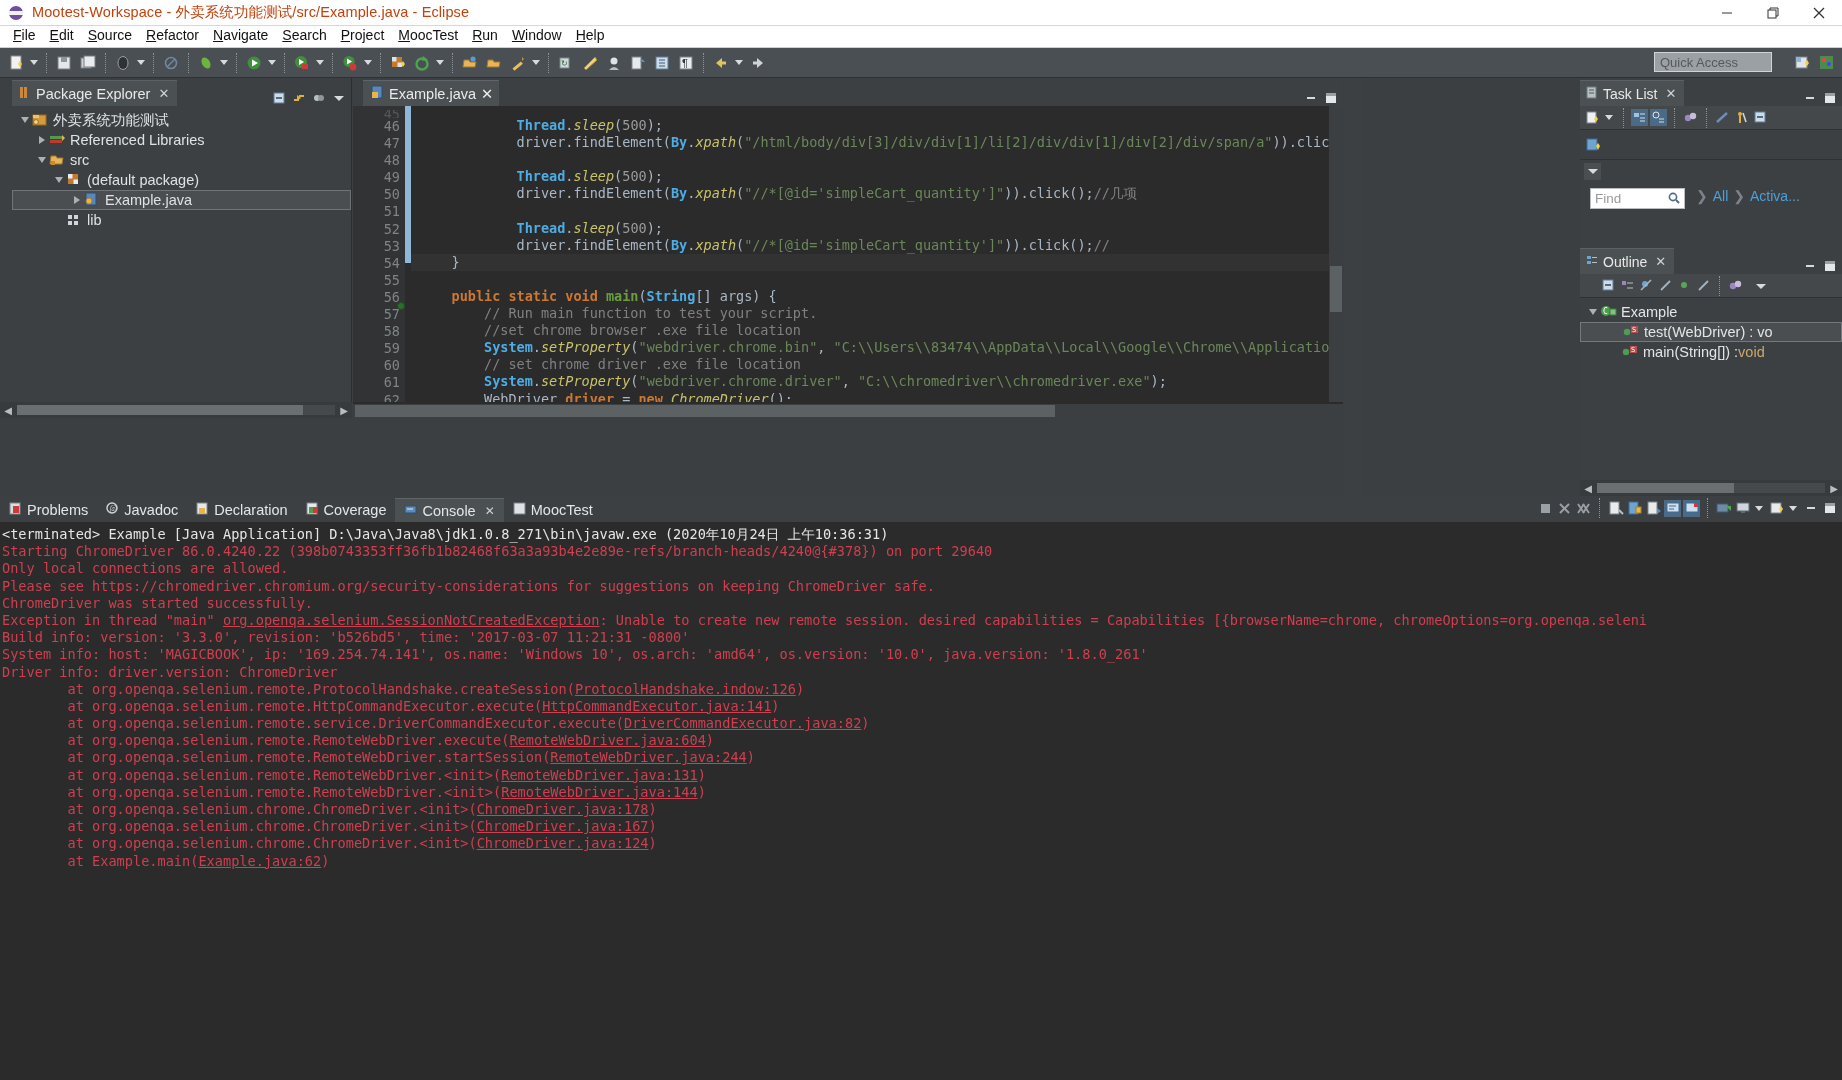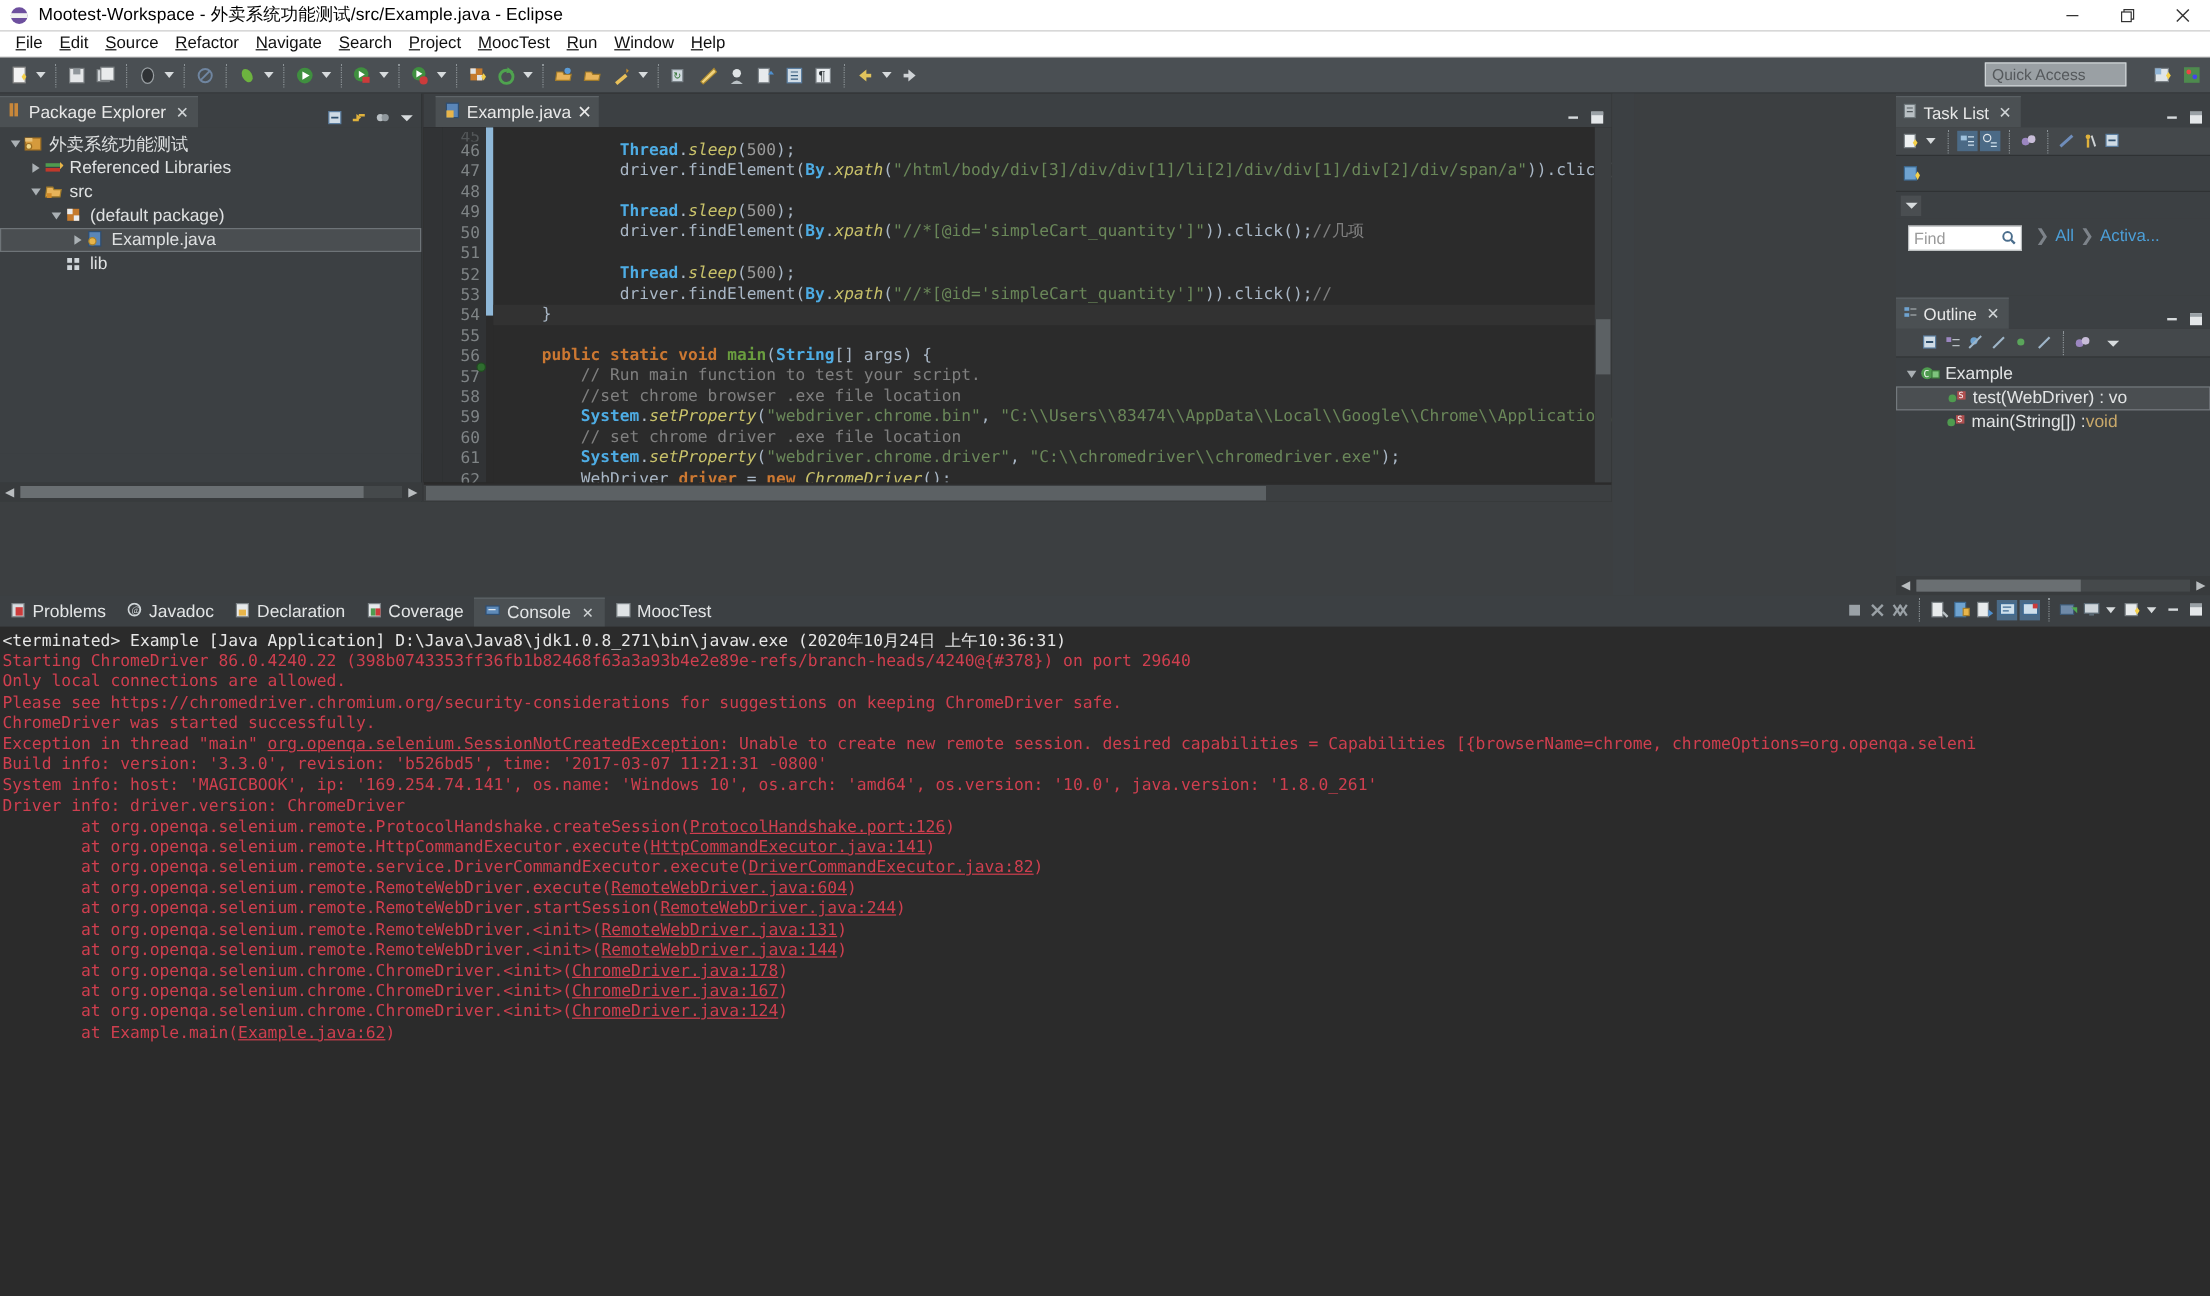--- a/index.html
+++ b/index.html
@@ -19,21 +19,21 @@
     position: relative;
   }
   #titlebar .appicon .c1 {
     position: absolute; left: 1px; top: 2px; width: 14px; height: 14px;
     border-radius: 50%; background: #6d4f9e;
   }
   #titlebar .appicon .c2 {
     position: absolute; left: 1px; top: 7px; width: 14px; height: 4px;
     background: #f0f0f0;
   }
-  #title-text { font-size: 14.5px; color: #000000; letter-spacing: .1px; }
+  #title-text { font-size: 14.5px; color: #c2410c; letter-spacing: .1px; }
   #wincontrols { margin-left: auto; display: flex; height: 26px; }
   #wincontrols .wbtn {
     width: 46px; height: 26px; display: flex; align-items: center; justify-content: center;
     color: #333; font-size: 14px;
   }
   #wincontrols .wbtn svg { display: block; }
   
   #menubar {
     height: 22px; background: #ffffff; display: flex; align-items: flex-start;
     padding-left: 6px; border-bottom: 1px solid #cfcfcf;
@@ -78,21 +78,21 @@
     padding: 0 8px 0 6px; font-size: 14.5px; color: #e8e8e8; gap: 5px;
     border-top: 1px solid #5a6064;
   }
   .ptab.small { font-size: 14px; }
   .ptab .x { color: #cfd3d5; font-size: 13px; margin-left: 3px; }
   .ptab-icons { margin-left: auto; display: flex; align-items: center; gap: 3px; padding-right: 4px; }
   .mini-ic { width: 17px; height: 17px; display: flex; align-items: center; justify-content: center; }
   
   #pkg-explorer {
     position: absolute; left: 0; top: 0; width: 352px; height: 340px;
-    background: #3c4043; border-right: 1px solid #2b2e30;
+    background: #3c4043; border-right: 1px solid #2b2e30; padding-left: 12px;
   }
   #pkg-tree { background: #3c4043; height: 272px; padding-top: 4px; font-size: 14.5px; color: #dfe1e2; }
   .tr { display: flex; align-items: center; height: 20px; padding-left: 6px; white-space: nowrap; }
   .tr.sel { background: #4a4e51; border: 1px solid #6e7478; height: 20px; }
   .tw { width: 14px; height: 14px; display: inline-flex; align-items: center; justify-content: center; flex: 0 0 auto; }
   .tw.closed::after { content: ""; border-top: 4px solid transparent; border-bottom: 4px solid transparent; border-left: 6px solid #aab0b4; }
   .tw.open::after { content: ""; border-left: 4px solid transparent; border-right: 4px solid transparent; border-top: 6px solid #aab0b4; }
   .ticon { width: 17px; height: 16px; margin-right: 4px; flex: 0 0 auto; position: relative; }
   #pkg-hscroll {
     position: absolute; left: 0; bottom: 0; width: 352px; height: 16px;
@@ -924,21 +924,21 @@
     <div id="console-body">
         <div class="cl hdr">&lt;terminated&gt; Example [Java Application] D:\Java\Java8\jdk1.0.8_271\bin\javaw.exe (2020年10月24日 上午10:36:31)</div>
         <div class="cl">Starting ChromeDriver 86.0.4240.22 (398b0743353ff36fb1b82468f63a3a93b4e2e89e-refs/branch-heads/4240@{#378}) on port 29640</div>
         <div class="cl">Only local connections are allowed.</div>
         <div class="cl">Please see https://chromedriver.chromium.org/security-considerations for suggestions on keeping ChromeDriver safe.</div>
         <div class="cl">ChromeDriver was started successfully.</div>
         <div class="cl">Exception in thread "main" <span class="lnk">org.openqa.selenium.SessionNotCreatedException</span>: Unable to create new remote session. desired capabilities = Capabilities [{browserName=chrome, chromeOptions=org.openqa.seleni</div>
         <div class="cl">Build info: version: '3.3.0', revision: 'b526bd5', time: '2017-03-07 11:21:31 -0800'</div>
         <div class="cl">System info: host: 'MAGICBOOK', ip: '169.254.74.141', os.name: 'Windows 10', os.arch: 'amd64', os.version: '10.0', java.version: '1.8.0_261'</div>
         <div class="cl">Driver info: driver.version: ChromeDriver</div>
-        <div class="cl">        at org.openqa.selenium.remote.ProtocolHandshake.createSession(<span class="lnk">ProtocolHandshake.port:126</span>)</div>
+        <div class="cl">        at org.openqa.selenium.remote.ProtocolHandshake.createSession(<span class="lnk">ProtocolHandshake.indow:126</span>)</div>
         <div class="cl">        at org.openqa.selenium.remote.HttpCommandExecutor.execute(<span class="lnk">HttpCommandExecutor.java:141</span>)</div>
         <div class="cl">        at org.openqa.selenium.remote.service.DriverCommandExecutor.execute(<span class="lnk">DriverCommandExecutor.java:82</span>)</div>
         <div class="cl">        at org.openqa.selenium.remote.RemoteWebDriver.execute(<span class="lnk">RemoteWebDriver.java:604</span>)</div>
         <div class="cl">        at org.openqa.selenium.remote.RemoteWebDriver.startSession(<span class="lnk">RemoteWebDriver.java:244</span>)</div>
         <div class="cl">        at org.openqa.selenium.remote.RemoteWebDriver.&lt;init&gt;(<span class="lnk">RemoteWebDriver.java:131</span>)</div>
         <div class="cl">        at org.openqa.selenium.remote.RemoteWebDriver.&lt;init&gt;(<span class="lnk">RemoteWebDriver.java:144</span>)</div>
         <div class="cl">        at org.openqa.selenium.chrome.ChromeDriver.&lt;init&gt;(<span class="lnk">ChromeDriver.java:178</span>)</div>
         <div class="cl">        at org.openqa.selenium.chrome.ChromeDriver.&lt;init&gt;(<span class="lnk">ChromeDriver.java:167</span>)</div>
         <div class="cl">        at org.openqa.selenium.chrome.ChromeDriver.&lt;init&gt;(<span class="lnk">ChromeDriver.java:124</span>)</div>
         <div class="cl">        at Example.main(<span class="lnk">Example.java:62</span>)</div>

